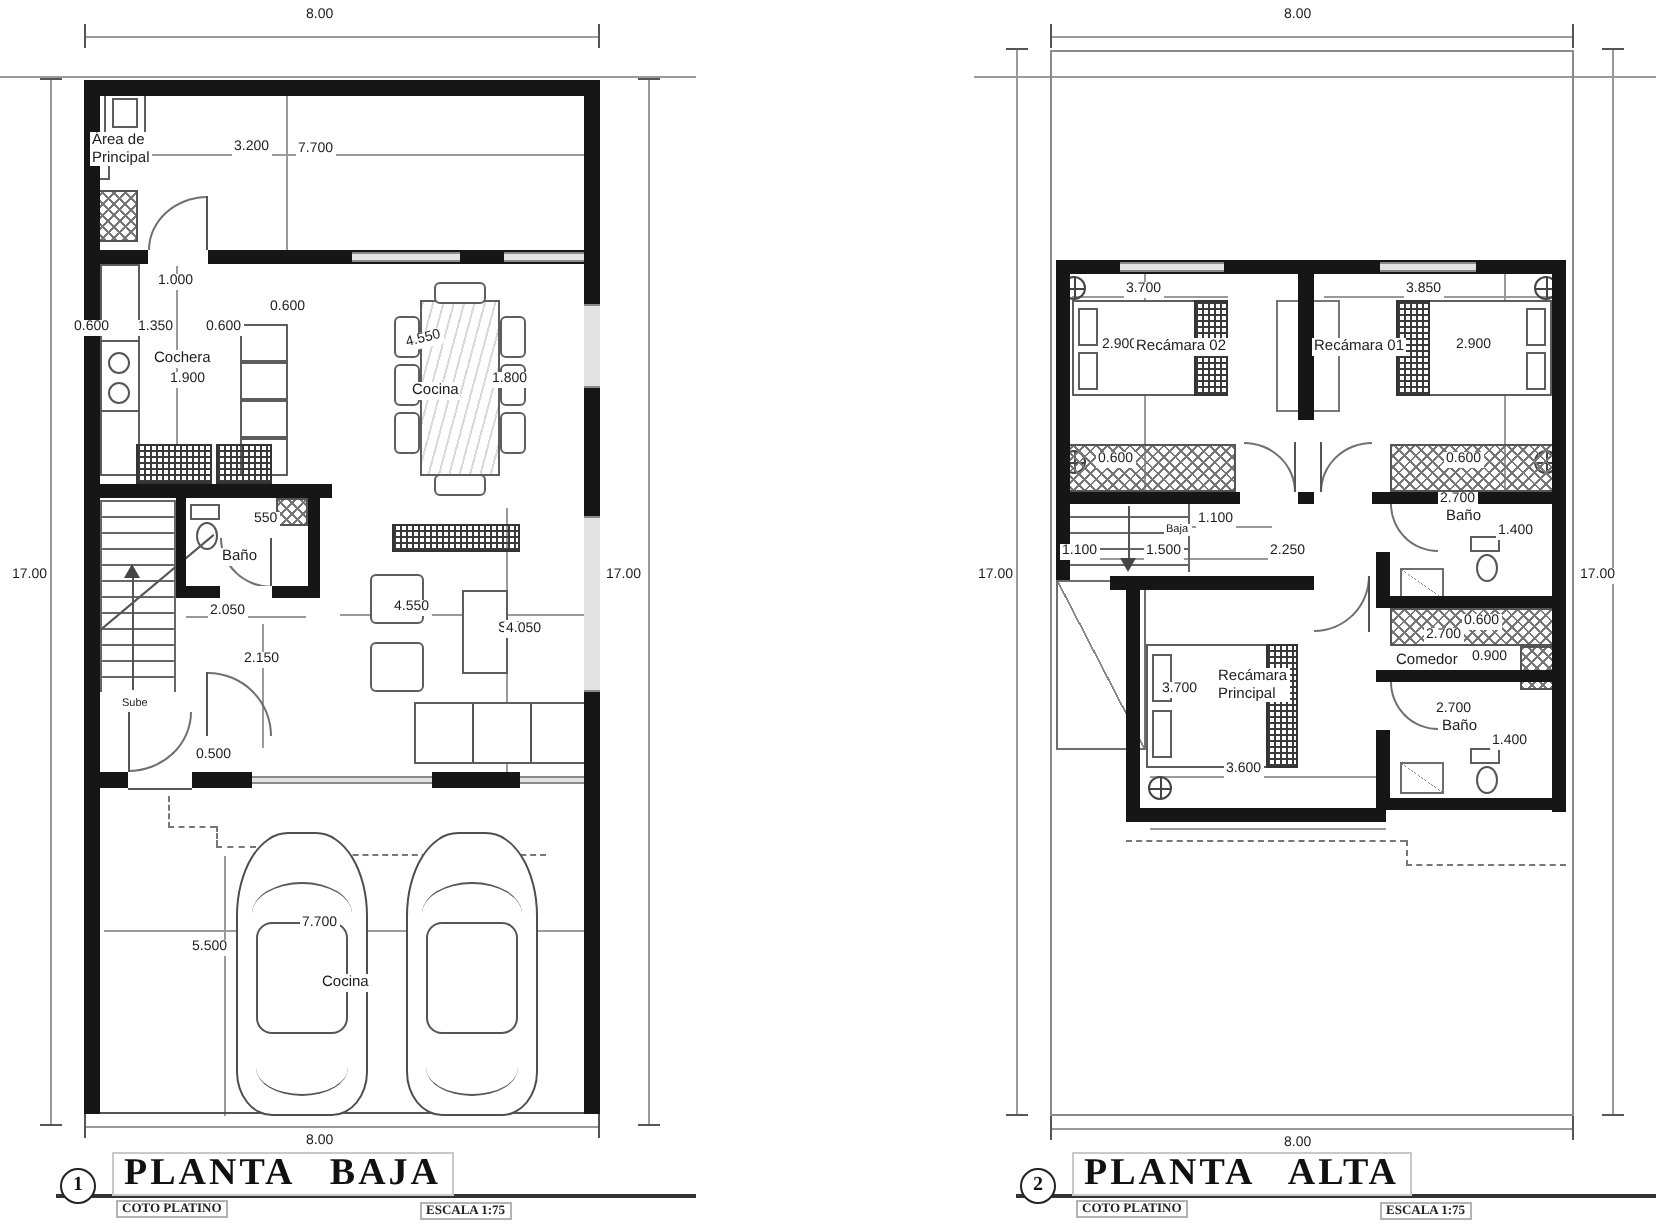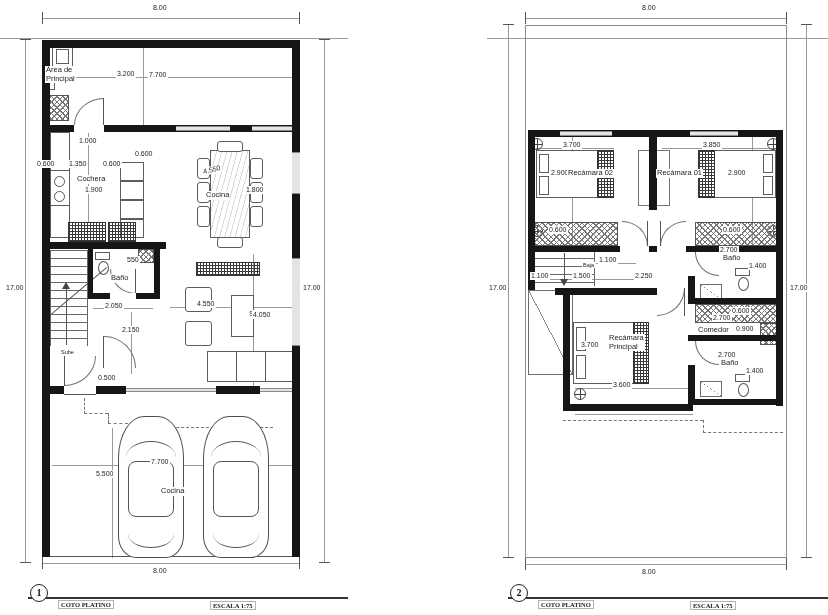--- a/index.html
+++ b/index.html
@@ -181,20 +181,21 @@
     <i class="rear"></i>
   </div>
   <div class="car" style="left:203px;top:416px;width:66px;height:142px">
     <i class="hood"></i>
     <i class="roof"></i>
     <i class="rear"></i>
   </div>
 
   <i class="ln" style="left:28px;top:597px;width:320px;height:1.5px;background:#333"></i>
   <b class="tcirc" style="left:30px;top:584px">1</b>
+  <b class="title" style="left:56px;top:576px">PLANTA BAJA</b>
   <b class="tag" style="left:58px;top:600px">COTO PLATINO</b>
   <b class="tag" style="left:210px;top:601px">ESCALA 1:75</b>
 
   <i class="dln" style="left:525px;top:18px;width:262px;height:1px"></i>
   <i class="ln" style="left:525px;top:12px;width:1px;height:12px"></i>
   <i class="ln" style="left:786px;top:12px;width:1px;height:12px"></i>
   <span class="lb" style="left:641px;top:4px">8.00</span>
   <i class="dln" style="left:487px;top:38px;width:341px;height:1px"></i>
   <i class="boxt" style="left:525px;top:25px;width:262px;height:533px;border-color:#8a8a8a"></i>
   <i class="dln" style="left:508px;top:25px;width:1px;height:533px"></i>
@@ -314,16 +315,17 @@
   <span class="lb" style="left:745px;top:367px">1.400</span>
   <i class="w" style="left:688px;top:399px;width:95px;height:6px"></i>
 
   <i class="dashh" style="left:563px;top:420px;width:140px;height:1px"></i>
   <i class="dashv" style="left:703px;top:420px;width:1px;height:13px"></i>
   <i class="dashh" style="left:703px;top:432px;width:80px;height:1px"></i>
   <i class="dln" style="left:575px;top:414px;width:118px;height:1px"></i>
 
   <i class="ln" style="left:508px;top:597px;width:320px;height:1.5px;background:#333"></i>
   <b class="tcirc" style="left:510px;top:584px">2</b>
+  <b class="title" style="left:536px;top:576px">PLANTA ALTA</b>
   <b class="tag" style="left:538px;top:600px">COTO PLATINO</b>
   <b class="tag" style="left:690px;top:601px">ESCALA 1:75</b>
 
 </div>
 
 </body></html>

